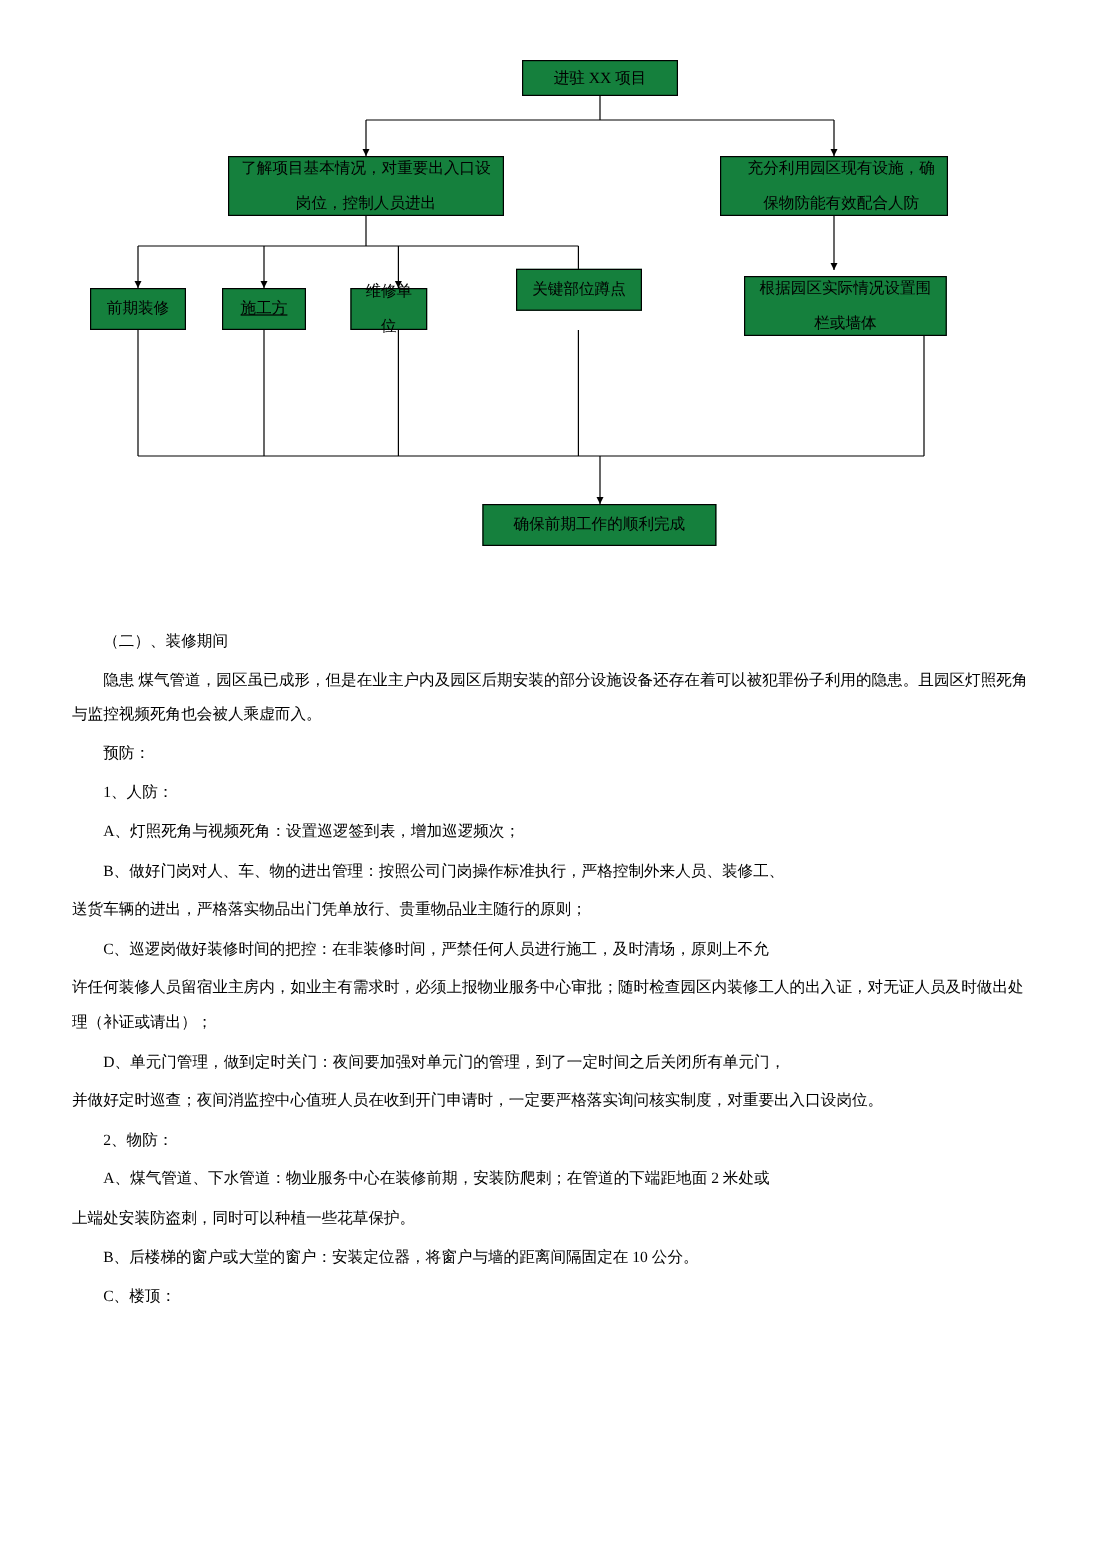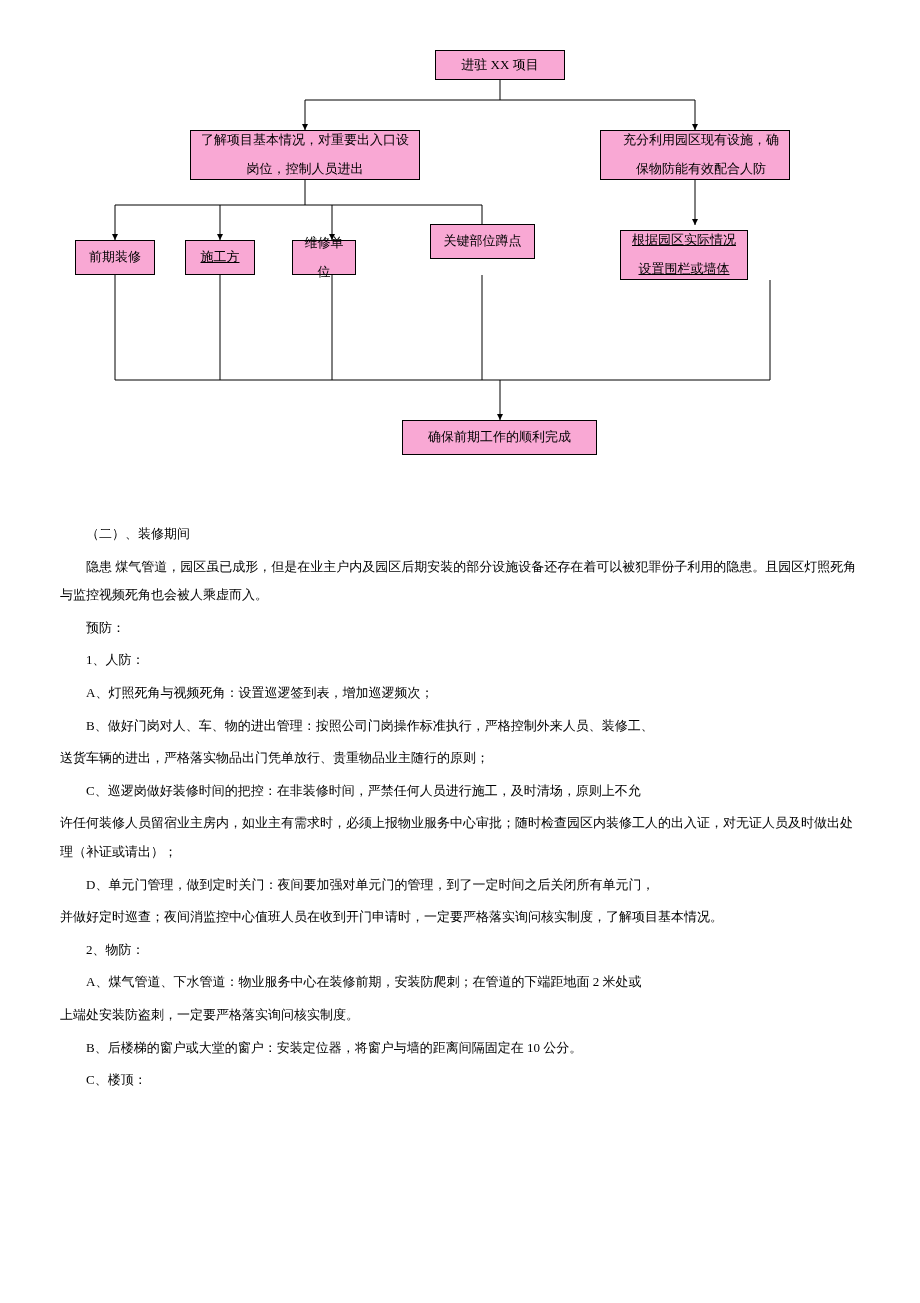--- a/index.html
+++ b/index.html
@@ -13,21 +13,21 @@
     }
     .diagram {
       position: relative;
       width: 800px;
       height: 450px;
       margin: 0 auto 30px auto;
     }
     .box {
       position: absolute;
       border: 1px solid #000;
-      background: #f9a8d4;
+      background: #15803d;
       text-align: center;
       display: flex;
       align-items: center;
       justify-content: center;
       font-size: 13px;
       padding: 4px 8px;
       box-sizing: border-box;
     }
     svg.connectors {
       position: absolute;
@@ -95,21 +95,21 @@
   </div>
 
   <div class="box" style="left:130px; top:90px; width:230px; height:50px;">
     <span>了解项目基本情况，对重要出入口设岗位，控制人员进出</span>
   </div>
 
   <div class="box" style="left:540px; top:90px; width:190px; height:50px;padding-left:20px;">
     <span>充分利用园区现有设施，确保物防能有效配合人防</span>
   </div>
 
-  <div class="box" style="left:560px; top:190px; width:128px; height:50px;text-decoration:underline;">
+  <div class="box" style="left:560px; top:190px; width:169px; height:50px;">
     <span>根据园区实际情况设置围栏或墙体</span>
   </div>
 
   <div class="box" style="left:15px; top:200px; width:80px; height:35px;">
     <span>前期装修</span>
   </div>
   <div class="box" style="left:125px; top:200px; width:70px; height:35px;text-decoration:underline;">
     <span>施工方</span>
   </div>
   <div class="box" style="left:232px; top:200px; width:64px; height:35px;">
@@ -128,19 +128,19 @@
   <p>（二）、装修期间</p>
   <p>隐患 煤气管道，园区虽已成形，但是在业主户内及园区后期安装的部分设施设备还存在着可以被犯罪份子利用的隐患。且园区灯照死角与监控视频死角也会被人乘虚而入。</p>
   <p>预防：</p>
   <p>1、人防：</p>
   <p>A、灯照死角与视频死角：设置巡逻签到表，增加巡逻频次；</p>
   <p>B、做好门岗对人、车、物的进出管理：按照公司门岗操作标准执行，严格控制外来人员、装修工、</p>
   <p class="no-indent">送货车辆的进出，严格落实物品出门凭单放行、贵重物品业主随行的原则；</p>
   <p>C、巡逻岗做好装修时间的把控：在非装修时间，严禁任何人员进行施工，及时清场，原则上不允</p>
   <p class="no-indent">许任何装修人员留宿业主房内，如业主有需求时，必须上报物业服务中心审批；随时检查园区内装修工人的出入证，对无证人员及时做出处理（补证或请出）；</p>
   <p>D、单元门管理，做到定时关门：夜间要加强对单元门的管理，到了一定时间之后关闭所有单元门，</p>
-  <p class="no-indent">并做好定时巡查；夜间消监控中心值班人员在收到开门申请时，一定要严格落实询问核实制度，了解项目基本情况。</p>
+  <p class="no-indent">并做好定时巡查；夜间消监控中心值班人员在收到开门申请时，一定要严格落实询问核实制度，对重要出入口设岗位。</p>
   <p>2、物防：</p>
   <p>A、煤气管道、下水管道：物业服务中心在装修前期，安装防爬刺；在管道的下端距地面 2 米处或</p>
-  <p class="no-indent">上端处安装防盗刺，一定要严格落实询问核实制度。</p>
+  <p class="no-indent">上端处安装防盗刺，同时可以种植一些花草保护。</p>
   <p>B、后楼梯的窗户或大堂的窗户：安装定位器，将窗户与墙的距离间隔固定在 10 公分。</p>
   <p>C、楼顶：</p>
 </div>
 
 </body></html>

